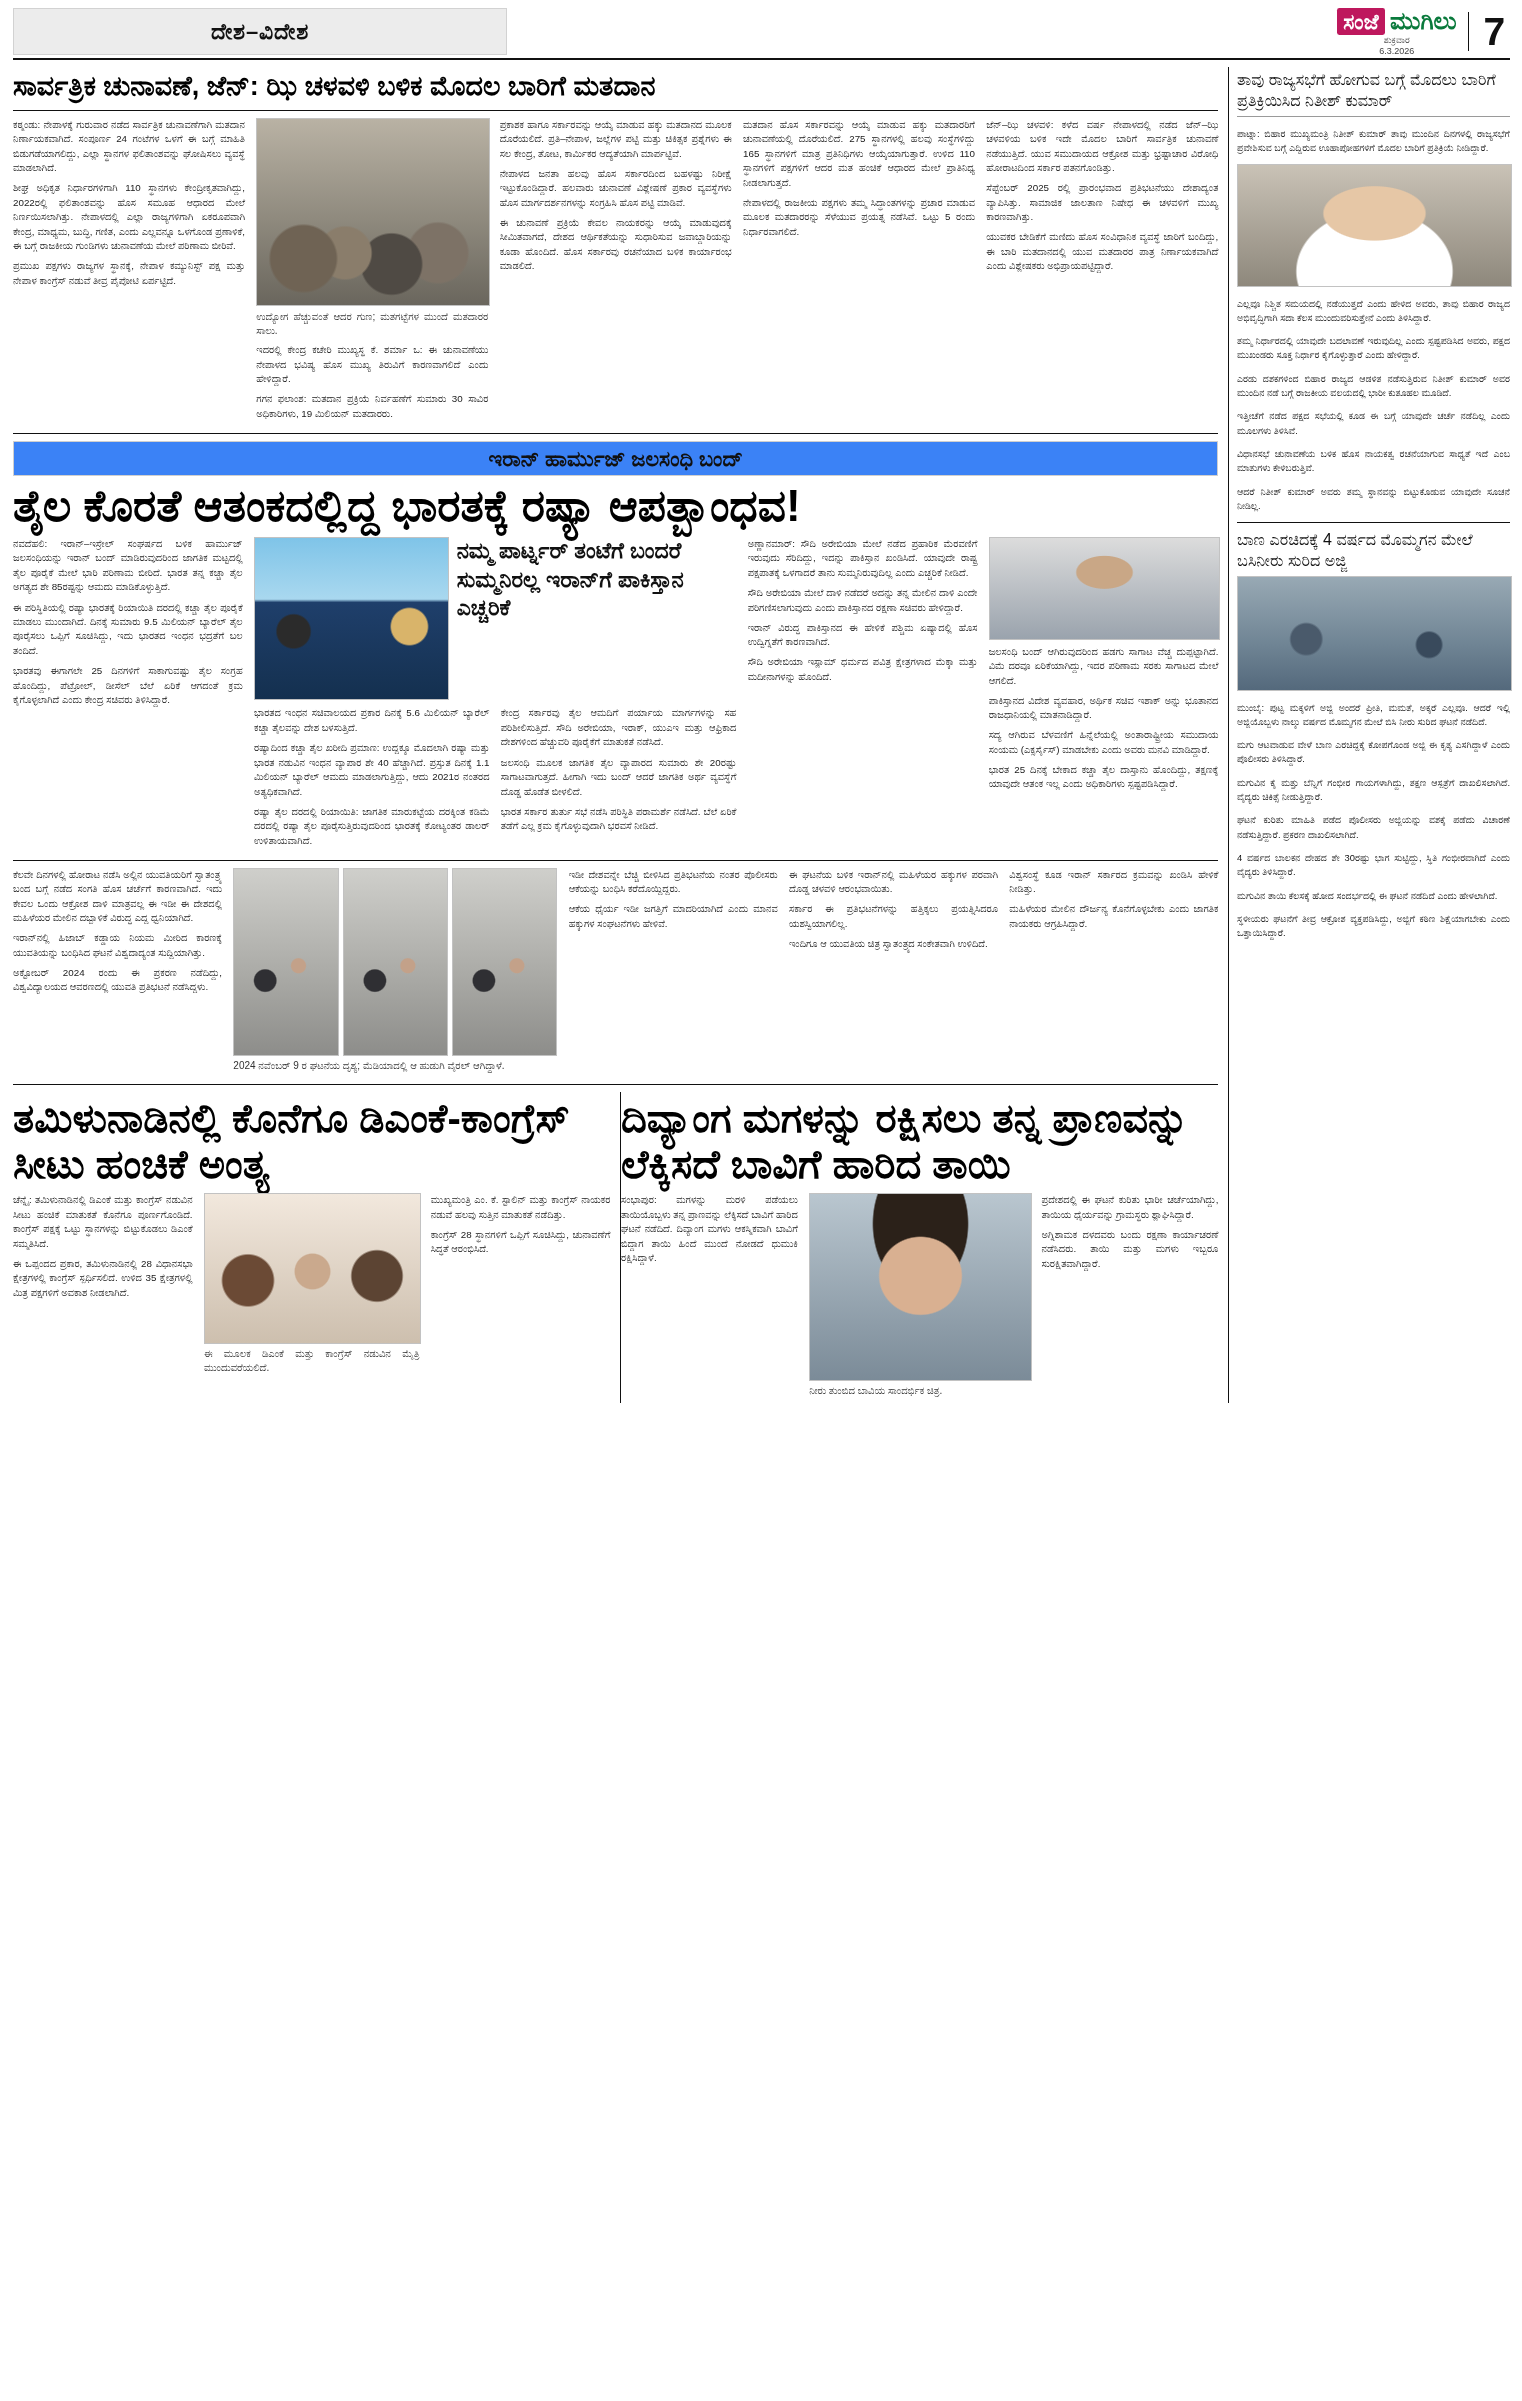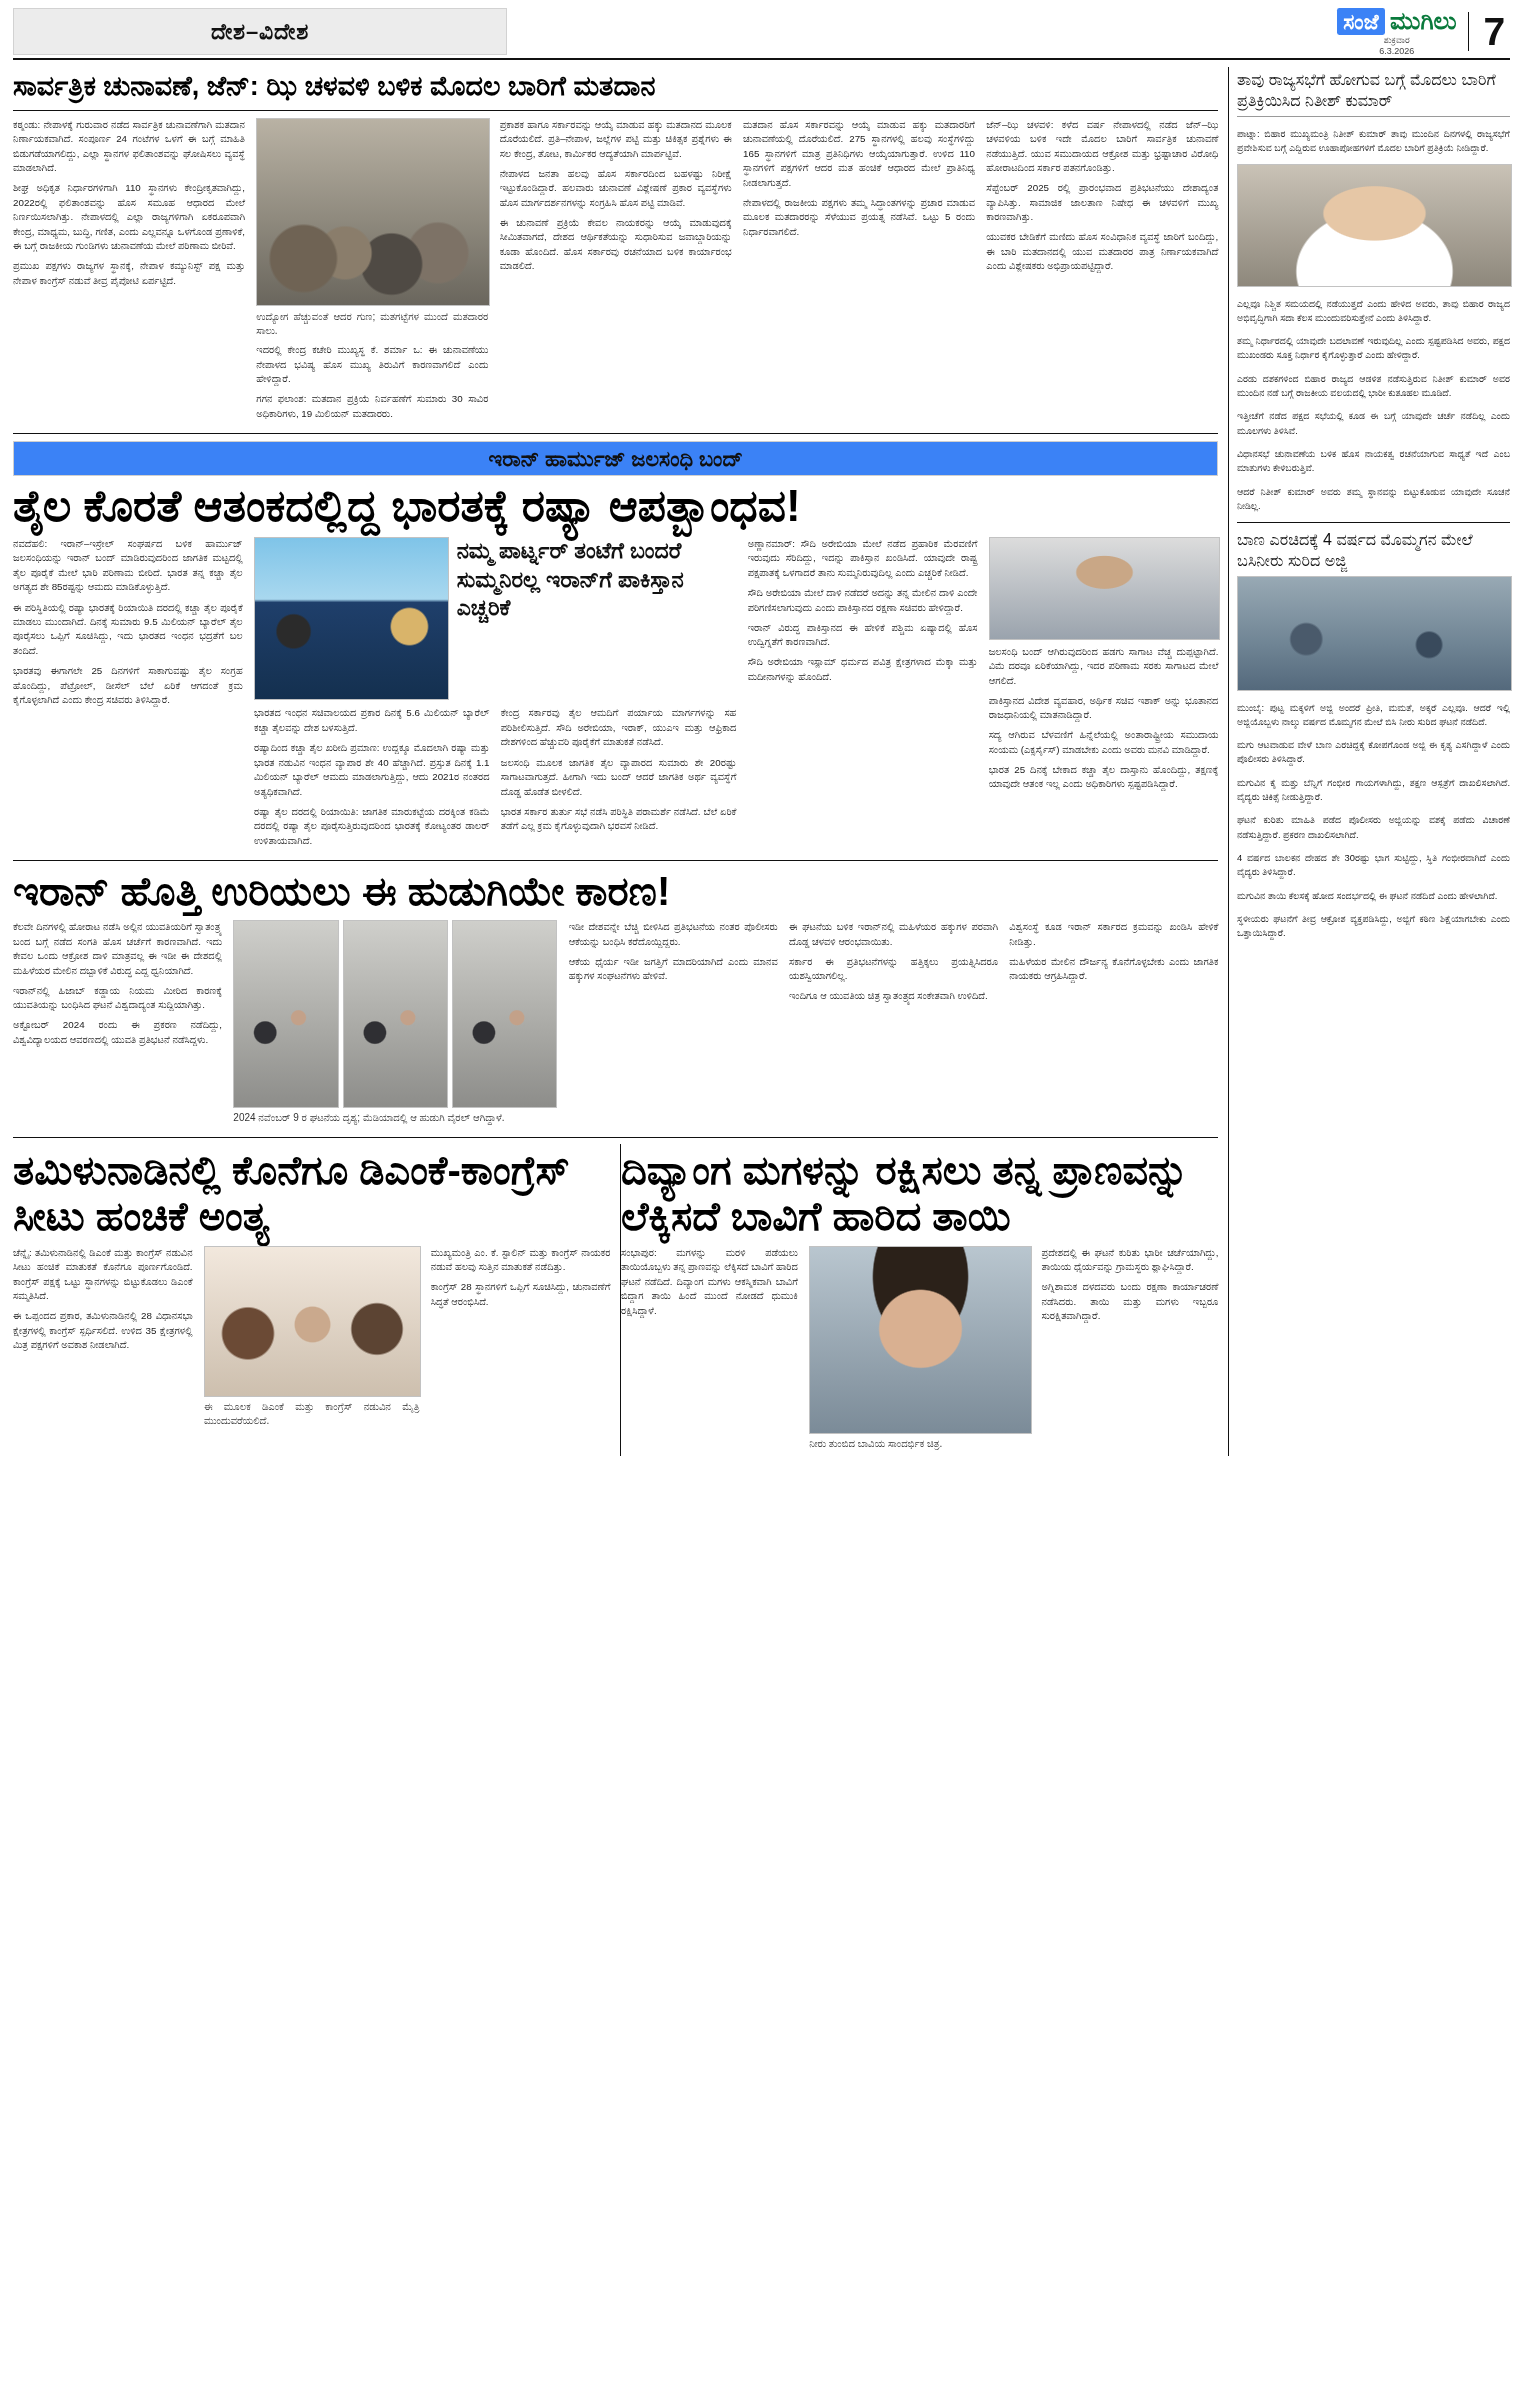--- a/index.html
+++ b/index.html
@@ -52,21 +52,21 @@
     align-items: center;
     gap: 11.3px;
     padding-right: 4.8px;
   }
   .logo-block {
     display: flex;
     align-items: baseline;
     gap: 4.8px;
   }
   .logo-red {
-    background: #3b82f6;
+    background: #be185d;
     color: #fff;
     font-size: 21px;
     font-weight: bold;
     padding: 1.6px 6.5px;
     border-radius: 2.4px;
   }
   .logo-green {
     color: #0a7a3c;
     font-size: 24px;
     font-weight: bold;
@@ -342,21 +342,20 @@
             <p class="body">ಪಾಕಿಸ್ತಾನದ ವಿದೇಶ ವ್ಯವಹಾರ, ಅರ್ಥಿಕ ಸಚಿವ ಇಶಾಕ್ ಅನ್ನು ಭೂತಾನದ ರಾಜಧಾನಿಯಲ್ಲಿ ಮಾತನಾಡಿದ್ದಾರೆ.</p>
             <p class="body">ಸದ್ಯ ಆಗಿರುವ ಬೆಳವಣಿಗೆ ಹಿನ್ನೆಲೆಯಲ್ಲಿ ಅಂತಾರಾಷ್ಟ್ರೀಯ ಸಮುದಾಯ ಸಂಯಮ (ಎಕ್ಸರ್ಸೈಸ್) ಮಾಡಬೇಕು ಎಂದು ಅವರು ಮನವಿ ಮಾಡಿದ್ದಾರೆ.</p>
             <p class="body">ಭಾರತ 25 ದಿನಕ್ಕೆ ಬೇಕಾದ ಕಚ್ಚಾ ತೈಲ ದಾಸ್ತಾನು ಹೊಂದಿದ್ದು, ತಕ್ಷಣಕ್ಕೆ ಯಾವುದೇ ಆತಂಕ ಇಲ್ಲ ಎಂದು ಅಧಿಕಾರಿಗಳು ಸ್ಪಷ್ಟಪಡಿಸಿದ್ದಾರೆ.</p>
           </div>
         </div>
       </div>
 
       <div class="hl"></div>
 
       <div>
-        <h1 class="headline big">ಇರಾನ್ ಹೊತ್ತಿ ಉರಿಯಲು ಈ ಹುಡುಗಿಯೇ ಕಾರಣ!</h1>
         <div class="cols">
           <div class="col">
             <p class="body">ಕೆಲವೇ ದಿನಗಳಲ್ಲಿ ಹೋರಾಟ ನಡೆಸಿ ಅಲ್ಲಿನ ಯುವತಿಯರಿಗೆ ಸ್ವಾತಂತ್ರ್ಯ ಬಂದ ಬಗ್ಗೆ ನಡೆದ ಸಂಗತಿ ಹೊಸ ಚರ್ಚೆಗೆ ಕಾರಣವಾಗಿದೆ. ಇದು ಕೇವಲ ಒಂದು ಆಕ್ರೋಶ ದಾಳಿ ಮಾತ್ರವಲ್ಲ ಈ ಇಡೀ ಈ ದೇಶದಲ್ಲಿ ಮಹಿಳೆಯರ ಮೇಲಿನ ದಬ್ಬಾಳಿಕೆ ವಿರುದ್ಧ ಎದ್ದ ಧ್ವನಿಯಾಗಿದೆ.</p>
             <p class="body">ಇರಾನ್‌ನಲ್ಲಿ ಹಿಜಾಬ್ ಕಡ್ಡಾಯ ನಿಯಮ ಮೀರಿದ ಕಾರಣಕ್ಕೆ ಯುವತಿಯನ್ನು ಬಂಧಿಸಿದ ಘಟನೆ ವಿಶ್ವದಾದ್ಯಂತ ಸುದ್ದಿಯಾಗಿತ್ತು.</p>
             <p class="body">ಅಕ್ಟೋಬರ್ 2024 ರಂದು ಈ ಪ್ರಕರಣ ನಡೆದಿದ್ದು, ವಿಶ್ವವಿದ್ಯಾಲಯದ ಆವರಣದಲ್ಲಿ ಯುವತಿ ಪ್ರತಿಭಟನೆ ನಡೆಸಿದ್ದಳು.</p>
           </div>
           <div class="col" style="flex:1.55">
             <div class="trio">
               <div class="photo ph-street" style="height:186px;"></div>
               <div class="photo ph-street" style="height:186px;"></div>

